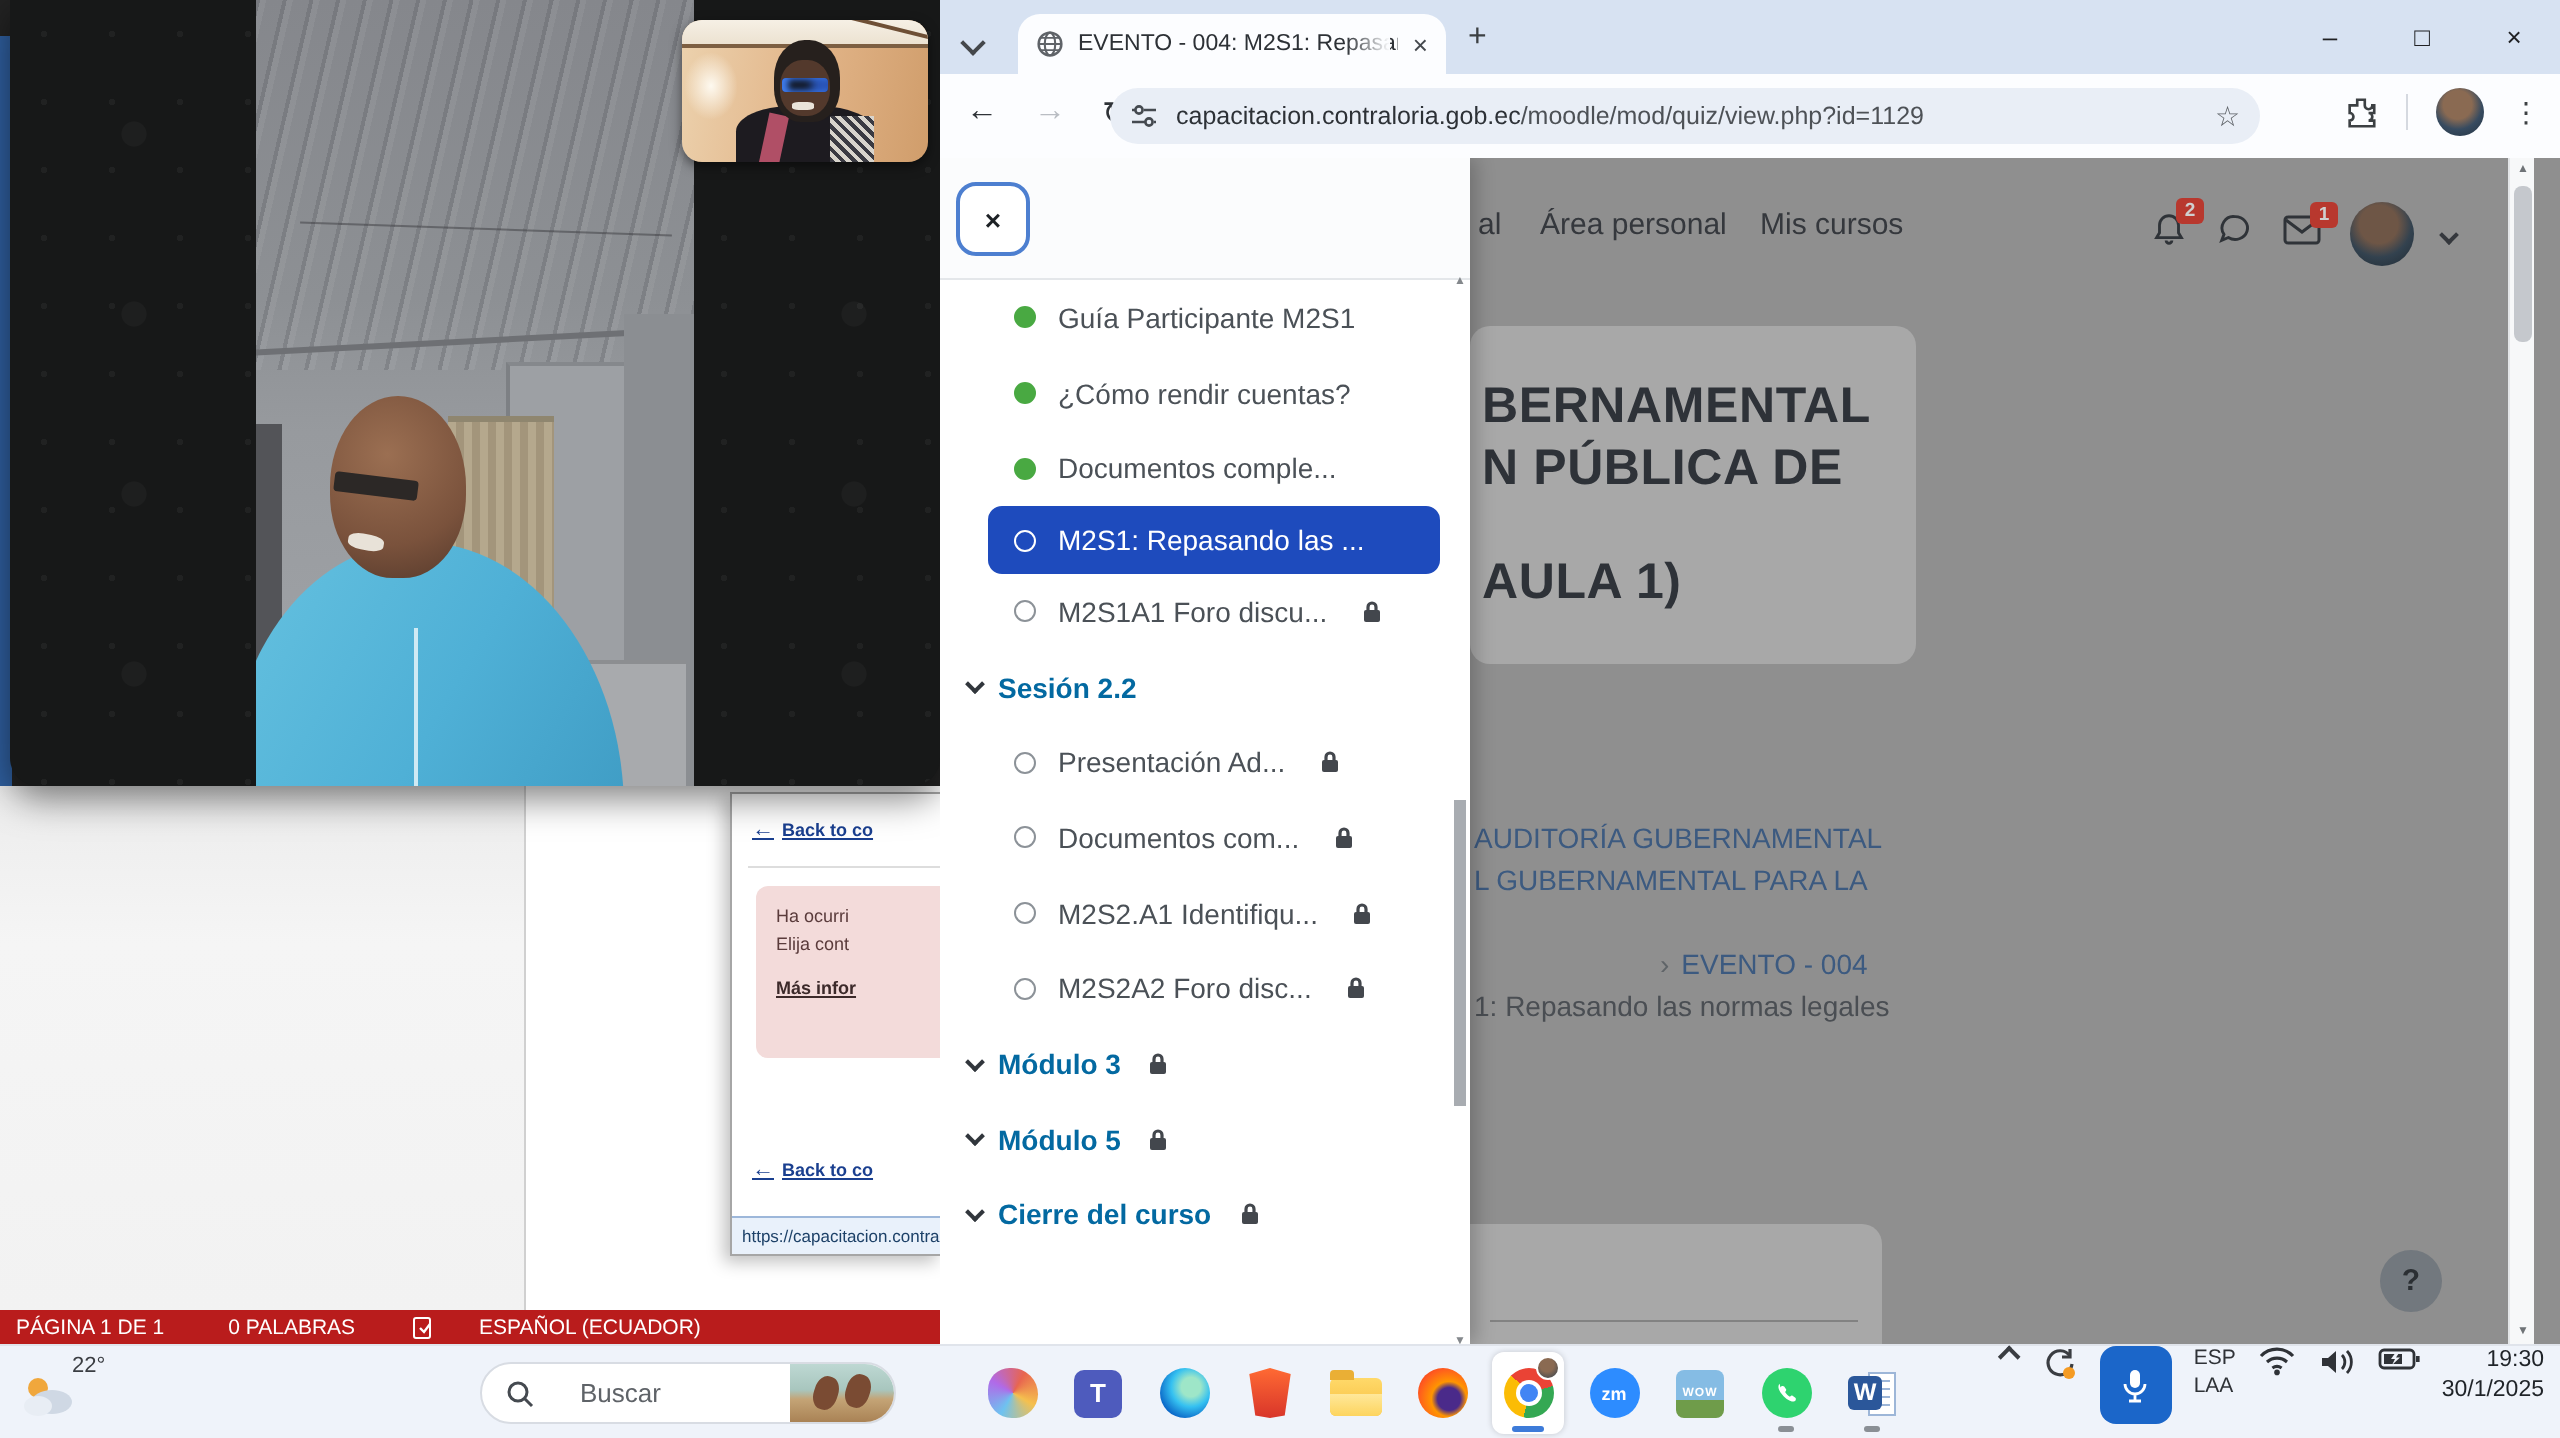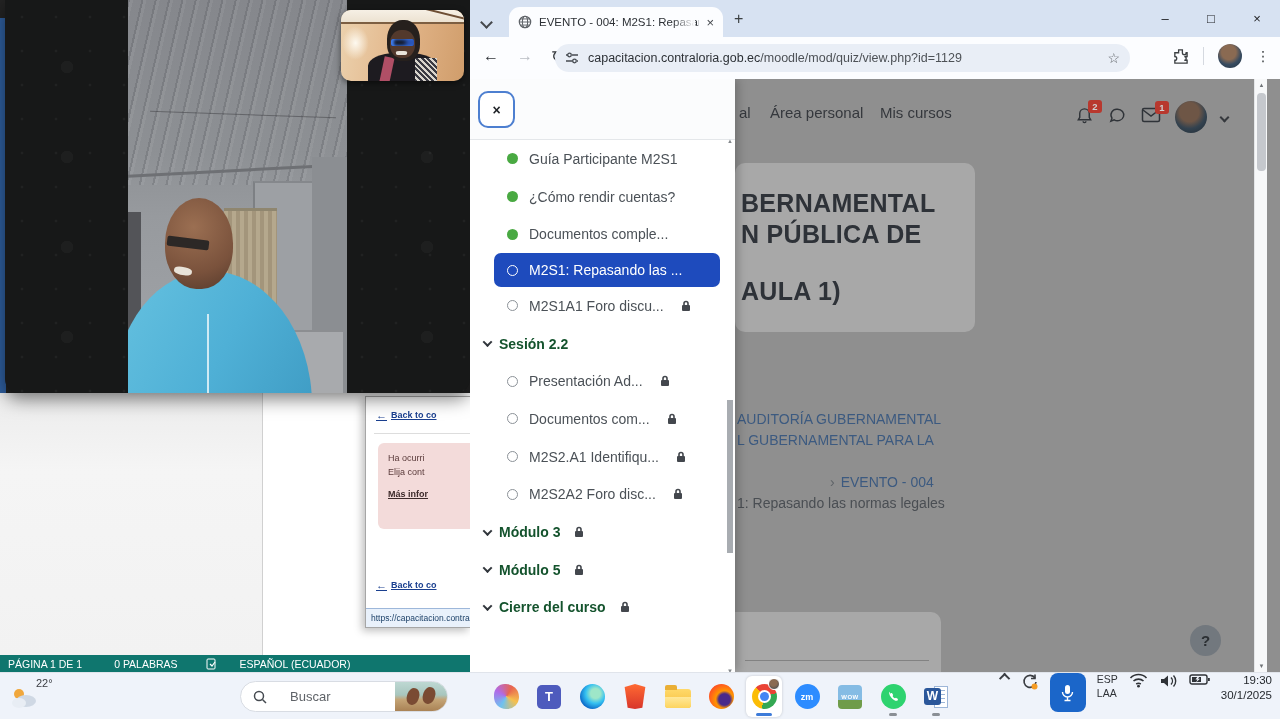--- a/index.html
+++ b/index.html
@@ -6,21 +6,21 @@
   html,body { width:1280px; height:719px; }
   body { position:relative; overflow:hidden; background:#232323; font-family:"Liberation Sans", sans-serif; }
   .abs { position:absolute; }
 
   
   .blue-sliver { left:0; top:18px; width:6px; height:414px; background:#2f5f9f; }
 
   
   .word-win { left:0; top:393px; width:470px; height:262px; background:linear-gradient(180deg,#ececec,#f5f5f5 30%,#f2f2f2); }
   .word-page { position:absolute; left:262px; top:0; right:0; bottom:0; background:#fff; border-left:1px solid #d0d0d0; }
-  .word-status { left:0; top:655px; width:470px; height:17px; background:#0f766e; color:#fff; font-size:10.5px; display:flex; align-items:center; }
+  .word-status { left:0; top:655px; width:470px; height:17px; background:#b91c1c; color:#fff; font-size:10.5px; display:flex; align-items:center; }
   .word-status span { white-space:nowrap; }
   .ws-page { margin-left:8px; } .ws-words { margin-left:32px; } .ws-proof { margin-left:28px; display:flex; } .ws-lang { margin-left:22px;text-align:right; }
 
   
   .popup { left:365px; top:396px; width:106px; height:232px; background:#fff; border:1px solid #a6a6a6; box-shadow:-3px 3px 8px rgba(0,0,0,.25); overflow:hidden; }
   .pp-link { position:absolute; left:10px; display:flex; align-items:center; gap:4px; color:#1a3f8f; font-size:9px; font-weight:bold; text-decoration:underline; white-space:nowrap; }
   .pp-arrow { color:#1a3f8f; font-size:11px; text-decoration:none; }
   .pp-div { position:absolute; left:8px; width:200px; height:1px; background:#ddd; top:36px; }
   .pp-alert { position:absolute; left:12px; top:46px; width:150px; height:86px; background:#f3dbda; border-radius:6px; padding:9px 0 0 10px; }
   .pp-alert div { font-size:9px; color:#5a3b3b; line-height:1.55; white-space:nowrap; }
@@ -89,21 +89,21 @@
 
   
   .ghost-nav { position:absolute; left:265px; top:0; width:532px; height:68px; }
   .gn-item { position:absolute; top:25px; font-size:15px; color:#35383d; white-space:nowrap; }
   .gn-icons { position:absolute; top:22px; display:flex; align-items:center; gap:14px; }
   .badge { position:absolute; top:-6px; right:-8px; min-width:14px; height:13px; background:#b8382e; color:#cfcfcf; border-radius:3px; font-size:9.5px; font-weight:bold; text-align:center; line-height:13px; padding:0 2px; }
   .gn-avatar { width:32px; height:32px; border-radius:50%; background:radial-gradient(circle at 45% 35%, #6e5646 0 35%, #33424f 60%, #1f2a33); }
   .icon-dim { color:#2f3338; position:relative; }
 
   
-  .head-card { position:absolute; left:265px; top:84px; width:240px; height:169px; background:#a8a8a8; border-radius:10px; padding:25px 0 0 6px; }
+  .head-card { position:absolute; left:265px; top:84px; width:223px; height:169px; background:#a8a8a8; border-radius:10px; padding:25px 0 0 6px; }
   .head-card div { font-size:25px; font-weight:800; color:#2e3238; letter-spacing:.3px; line-height:1.22; white-space:nowrap; }
   .head-card .gap { margin-top:27px; }
 
   
   .bc { position:absolute; left:267px; width:300px; font-size:14px; white-space:nowrap; }
   .bc a { color:#3c5a80; text-decoration:none; }
   .bc .sep { color:#5f6468; margin-right:6px; }
   .bc-cur { color:#4a4e53; }
 
   
@@ -116,21 +116,21 @@
   .main-scroll .thumb { position:absolute; left:2px; top:14px; width:9px; height:78px; background:#c5c8cd; border-radius:4px; }
   .sc-arrow { position:absolute; left:0; width:13px; text-align:center; font-size:6px; color:#6f7377; }
 
   
   .drawer { position:absolute; left:0; top:0; width:265px; height:593px; background:#fff; box-shadow:3px 0 9px rgba(0,0,0,.22); }
   .drawer-head { position:absolute; left:0; top:0; width:100%; height:61px; background:#fbfcfd; border-bottom:1px solid #e4e7ea; }
   .drawer-close { position:absolute; left:8px; top:12px; width:37px; height:37px; background:#fff; border:2px solid #4d7fd0; border-radius:10px; color:#1d2125; font-size:14px; font-weight:bold; display:flex; align-items:center; justify-content:center; }
   .drawer-list { position:absolute; left:0; top:61px; width:100%; }
   .row { height:37.7px; display:flex; align-items:center; font-size:14px; color:#4b5157; }
   .row.item { padding-left:37px; gap:11px; }
-  .row.section { padding-left:14px; gap:8px; font-weight:bold; color:#14532d; }
+  .row.section { padding-left:14px; gap:8px; font-weight:bold; color:#0369a1; }
   .row .chev-s { width:7px; height:7px; border-right:2px solid #31363c; border-bottom:2px solid #31363c; transform:rotate(45deg) translate(-1px,-1px); flex:none; }
   .dot { width:11px; height:11px; border-radius:50%; flex:none; }
   .dot.done { background:#49a942; }
   .dot.todo { border:1.5px solid #8c9298; background:transparent; }
   .row.selected { background:#1e4bbd; border-radius:7px; margin:0 15px 0 24px; padding-left:13px; color:#fff; height:34px; }
   .row.selected .dot { border-color:#fff; }
   .lock { flex:none; margin-left:6px; }
   .lock rect { fill:#43474d; } .lock path { stroke:#43474d; fill:none; stroke-width:1.6; }
   .lbl { white-space:nowrap; overflow:hidden; }
   .drawer-scroll { position:absolute; left:257px; top:63px; width:7px; height:528px; }

